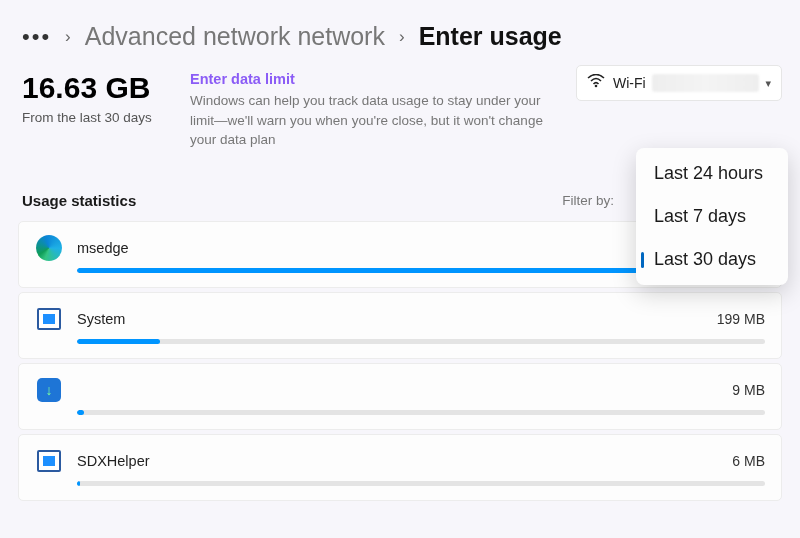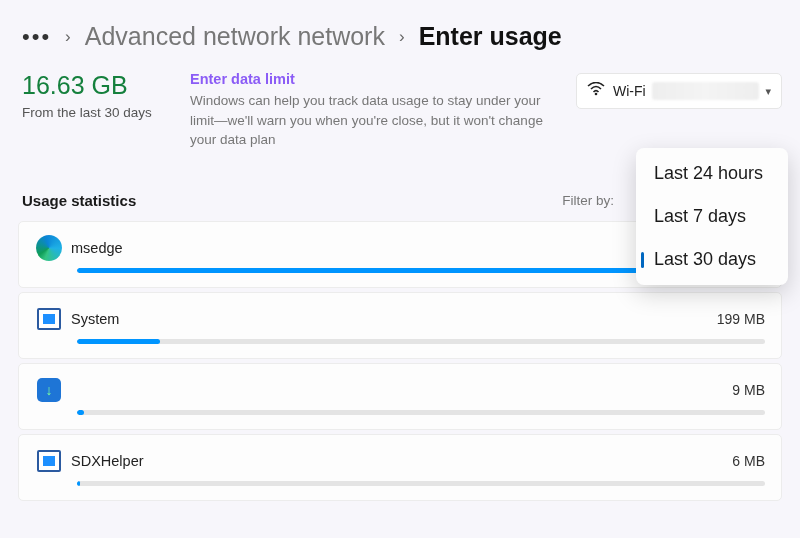--- a/index.html
+++ b/index.html
@@ -28,30 +28,30 @@
   .breadcrumb .crumb-light { color: #777; font-weight: 500; }
   .breadcrumb .crumb-bold { color: #111; font-weight: 650; }
 
   .summary-row {
     display: flex;
     gap: 30px;
     padding: 6px 22px 12px 22px;
     position: relative;
   }
   .total-block { width: 138px; }
-  .total-value { font-size: 25px; font-weight: 400; color: #15803d; }
+  .total-value { font-size: 30px; font-weight: 700; color: #000000; }
   .total-sub { font-size: 13.5px; color: #555; margin-top: 4px; line-height: 1.35; }
   .limit-block { flex: 1; padding-right: 220px; }
   .limit-title { font-size: 14.5px; font-weight: 650; color: #8b5cf6; }
   .limit-desc { font-size: 13.5px; color: #777; margin-top: 4px; line-height: 1.45; }
 
   .wifi-select {
     position: absolute;
     right: 18px;
-    top: 8px;
+    top: 0;
     width: 206px;
     height: 36px;
     background: #fff;
     border: 1px solid #e6e6e6;
     border-radius: 5px;
     display: flex;
     align-items: center;
     padding: 0 10px;
     font-size: 14px;
     color: #222;
@@ -109,21 +109,21 @@
   .card {
     margin: 4px 18px;
     background: #fdfdfd;
     border: 1px solid #ececec;
     border-radius: 5px;
     padding: 12px 16px 14px 16px;
   }
   .card-top {
     display: flex;
     align-items: center;
-    gap: 8px;
+    gap: 14px;
   }
   .app-icon {
     width: 28px; height: 28px;
     display: flex; align-items: center; justify-content: center;
     flex-shrink: 0;
   }
   .app-name { font-size: 14.5px; color: #222; }
   .app-size { margin-left: auto; font-size: 14px; color: #333; }
   .bar-track {
     margin-left: 42px;

